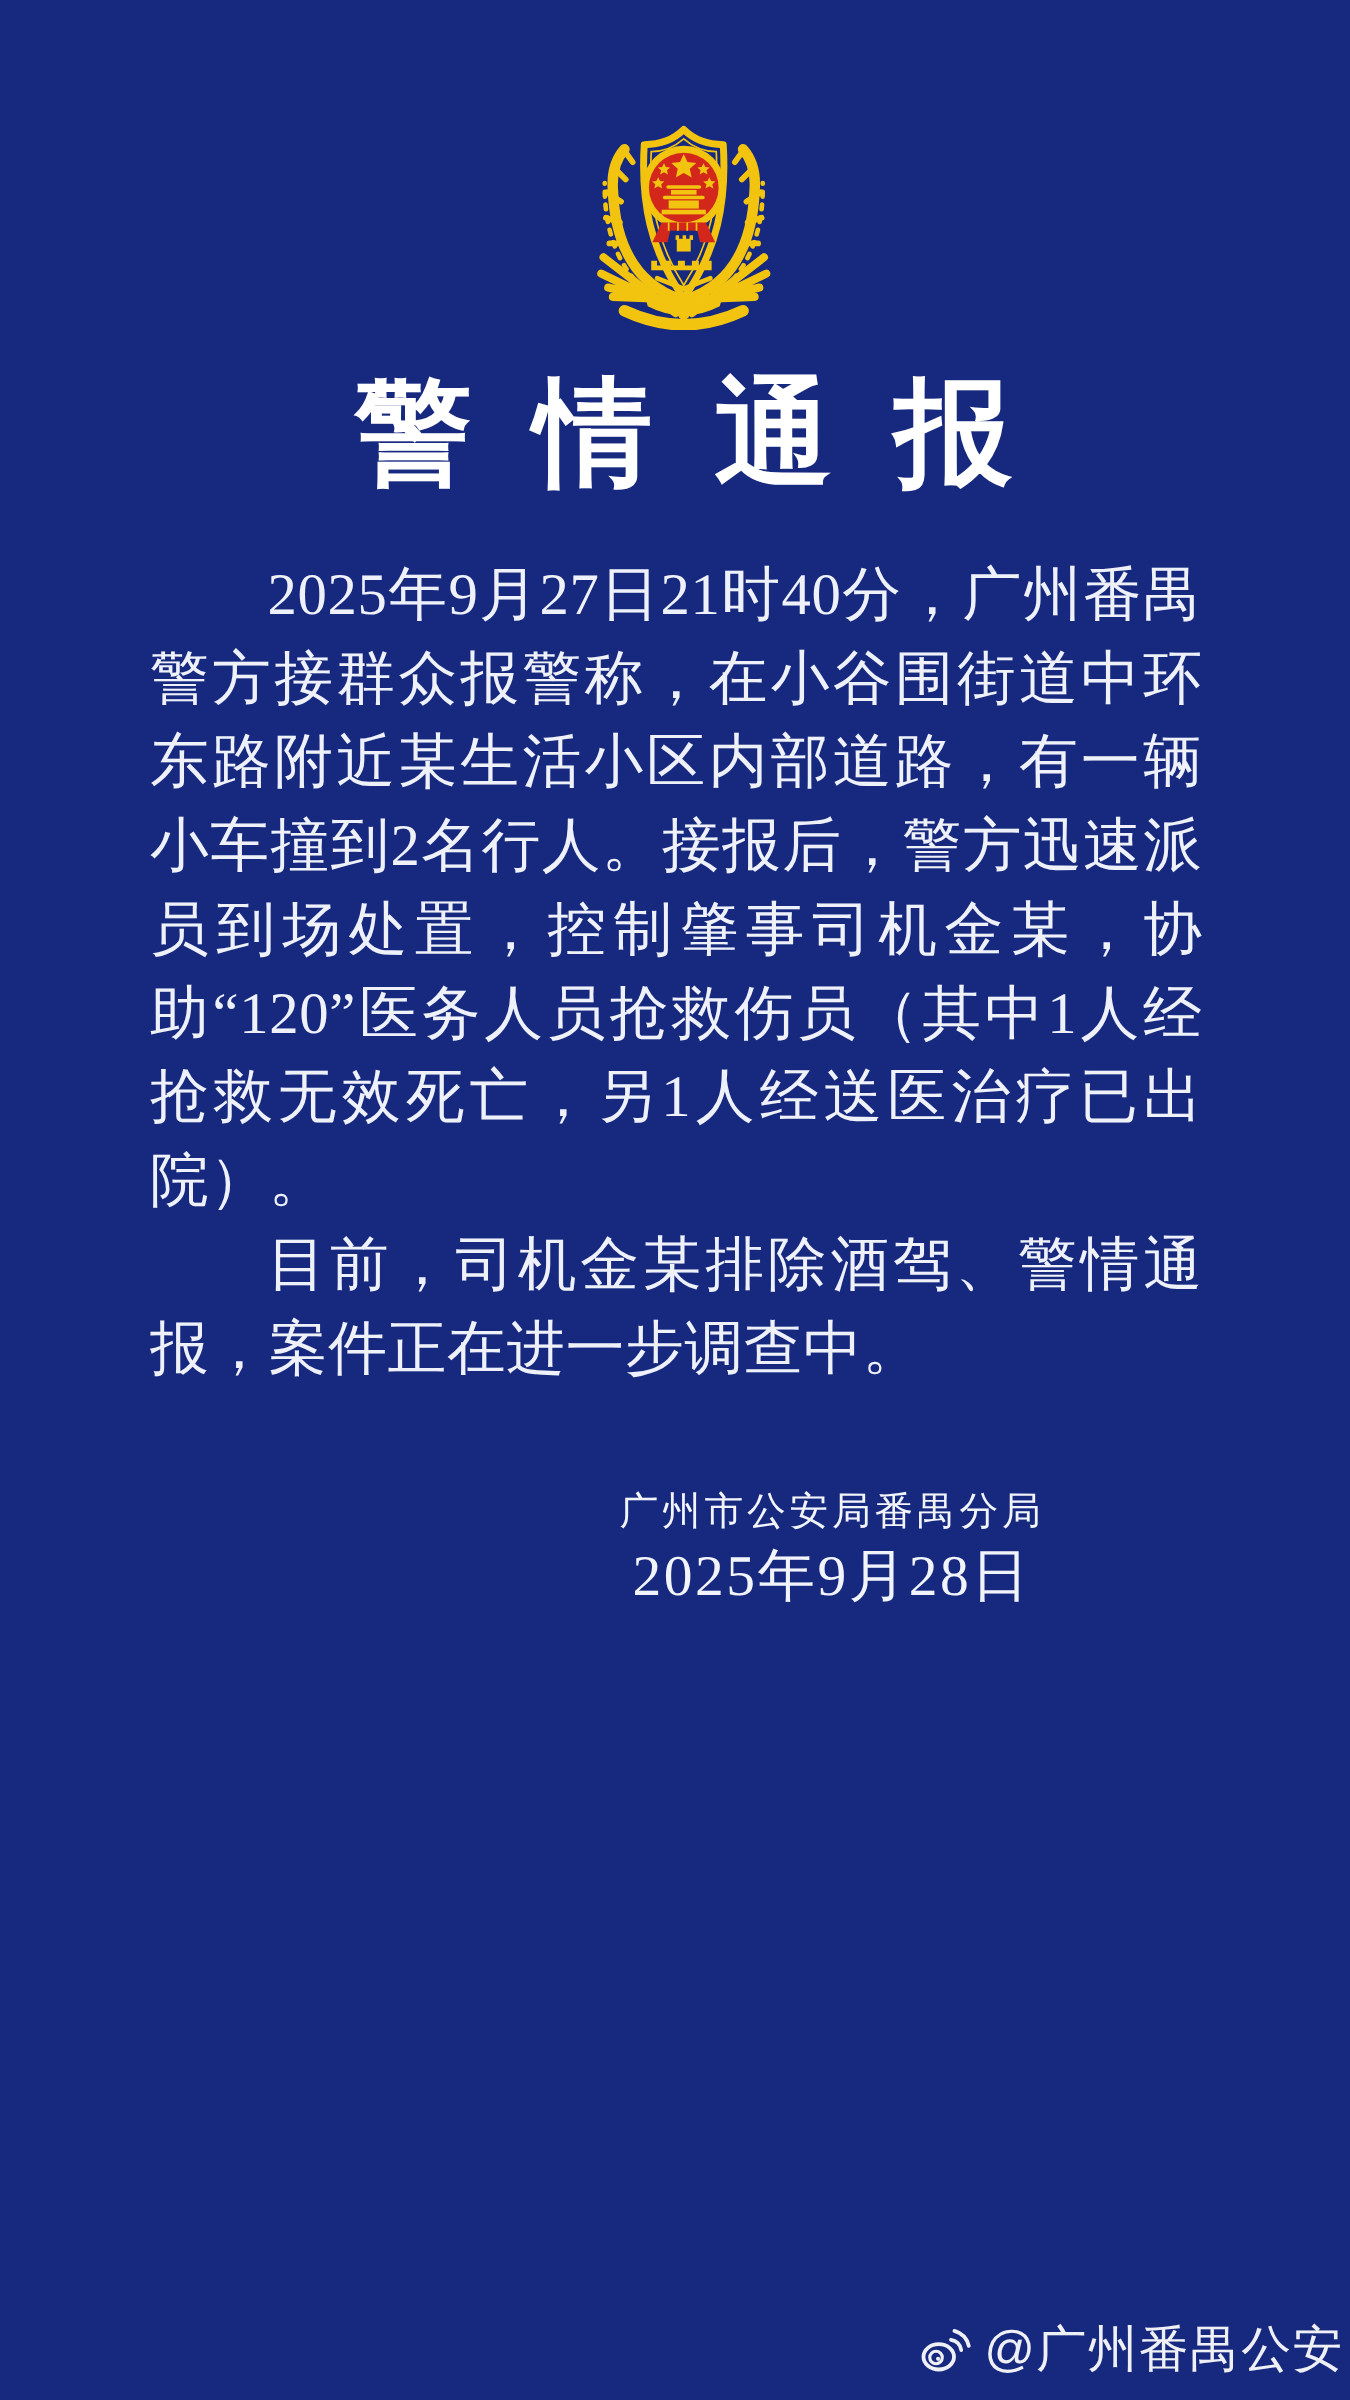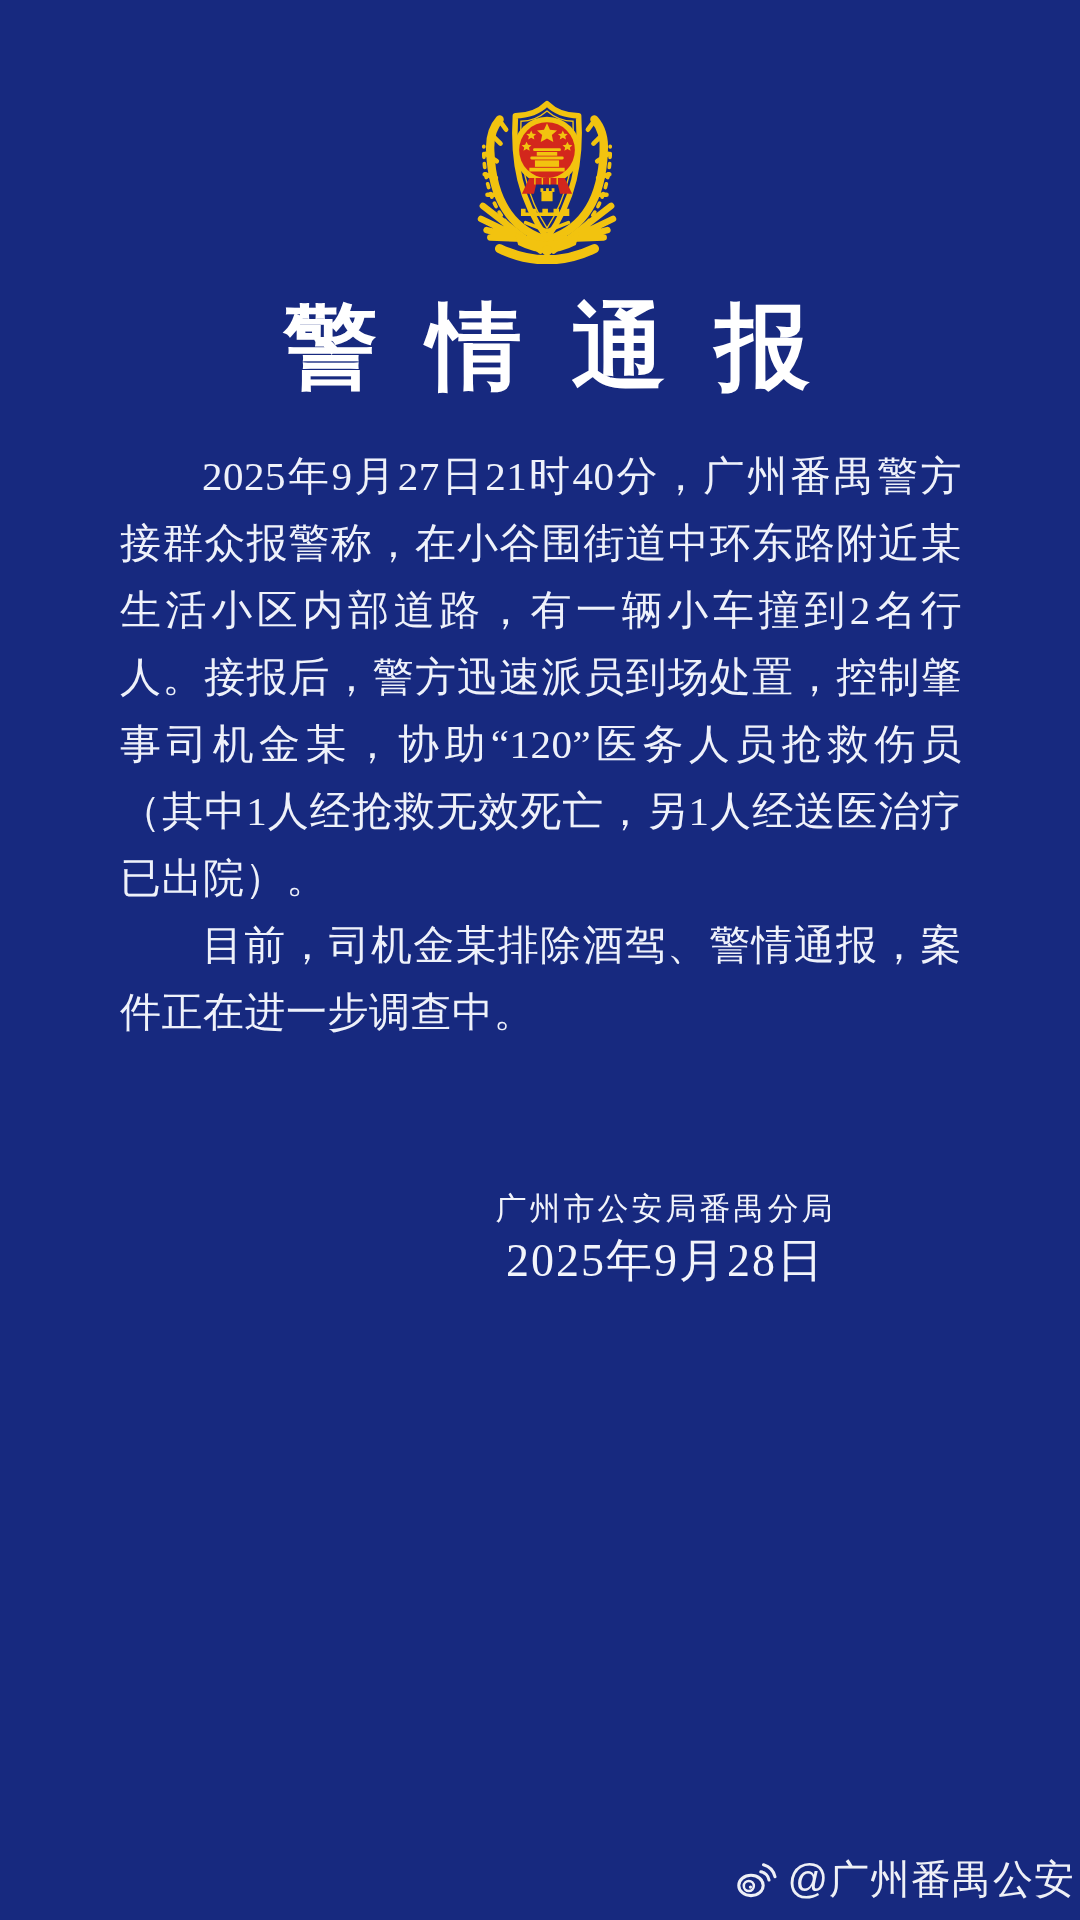--- a/index.html
+++ b/index.html
@@ -29,21 +29,21 @@
     font-weight:700;
     letter-spacing:50px;
     text-indent:50px;
     line-height:1.1;
   }
   .body-text{
     position:absolute;
     top:443px;left:120px;
     width:842px;
     color:#eef1fa;
-    font-size:41px;
+    font-size:47px;
     line-height:67px;
     letter-spacing:0.5px;
     text-align:justify;
   }
   .body-text p{margin:0;text-indent:2em;}
   .signature-block{
     position:absolute;
     top:1188px;left:0;right:0;
     padding-left:238px;
     text-align:center;

